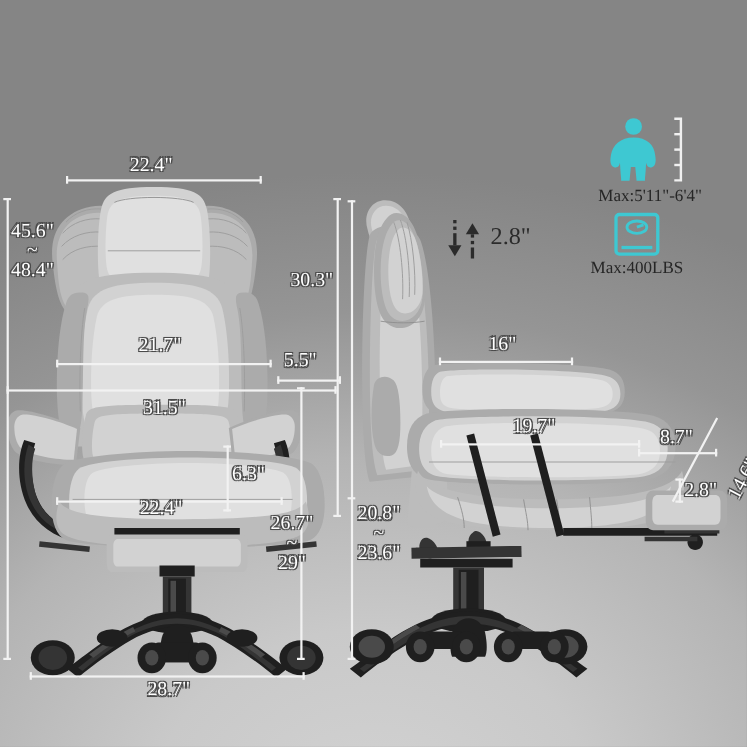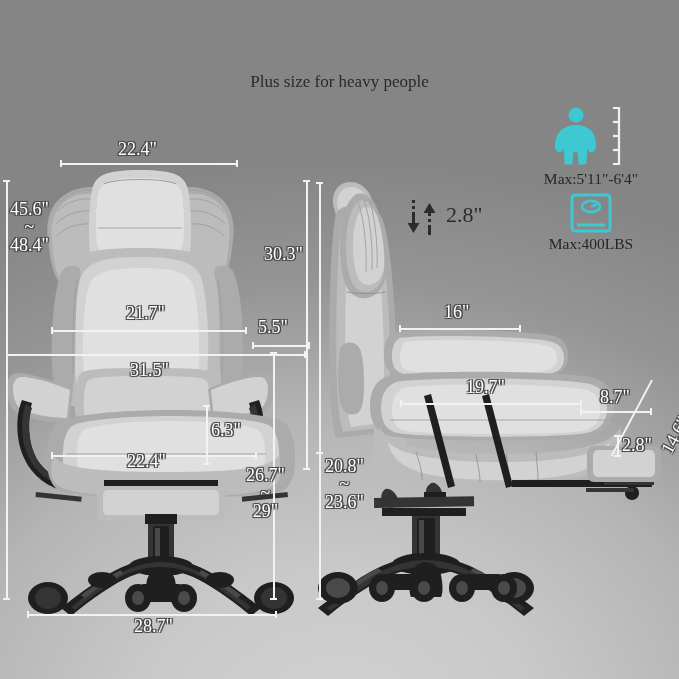--- a/index.html
+++ b/index.html
@@ -70,39 +70,38 @@
   .blk2{fill:#343434;}
   .blk3{fill:#4a4a4a;}
   .ln{stroke:#9e9e9e;stroke-width:.9;fill:none;}
   .ln2{stroke:#8d8d8d;stroke-width:.8;fill:none;}
 </style>
 </head>
 <body>
 
 <div id="stage">
 
-  <div class="subtitle">Plus size for heavy people</div>
 
   <div class="badge" style="left:516px;top:106px;width:150px;">
     <svg width="150" height="62" viewBox="0 0 150 62">
 
       <circle class="icon-cyan" cx="60" cy="9" r="7.6"></circle>
       <path class="icon-cyan" d="M60 19c-12 0-19 7-20.5 15.5C38 42 39.5 45.5 43 46.2c2.6.5 4-1.4 4.6-4.2l.5 8.2c.2 3 .6 5 .6 8.2h7.6l1.2-12.6h4l1.2 12.6h7.6c0-3.2.4-5.2.6-8.2l.5-8.2c.6 2.8 2 4.7 4.6 4.2 3.5-.7 5-4.2 3.5-11.7C78.9 26 72 19 60 19Z"></path>
 
       <path class="stroke-cyan" style="stroke:#f0f0f0;stroke-width:2.2" d="M97 2h6v56h-6"></path>
       <g style="stroke:#f0f0f0;stroke-width:2.2">
         <line x1="97" y1="16" x2="103" y2="16"></line>
         <line x1="97" y1="30" x2="103" y2="30"></line>
         <line x1="97" y1="44" x2="103" y2="44"></line>
       </g>
     </svg>
     <div class="cap" style="margin-top:2px;">Max:5'11"-6'4"</div>
   </div>
 
-  <div class="badge" style="left:516px;top:192px;width:150px;">
+  <div class="badge" style="left:504px;top:192px;width:150px;">
     <svg width="150" height="42" viewBox="0 0 150 42">
       <rect class="stroke-cyan" style="stroke-width:3" x="56" y="3" width="38" height="36" rx="3"></rect>
       <ellipse class="stroke-cyan" style="stroke-width:2.6" cx="75" cy="14.5" rx="9" ry="5.6"></ellipse>
       <line class="stroke-cyan" style="stroke-width:2.6" x1="75" y1="14.5" x2="81" y2="12.4"></line>
       <line class="stroke-cyan" style="stroke-width:3" x1="61" y1="33" x2="89" y2="33"></line>
     </svg>
     <div class="cap" style="margin-top:1px;">Max:400LBS</div>
   </div>
 
   <div class="art" style="left:6px;top:168px;">

